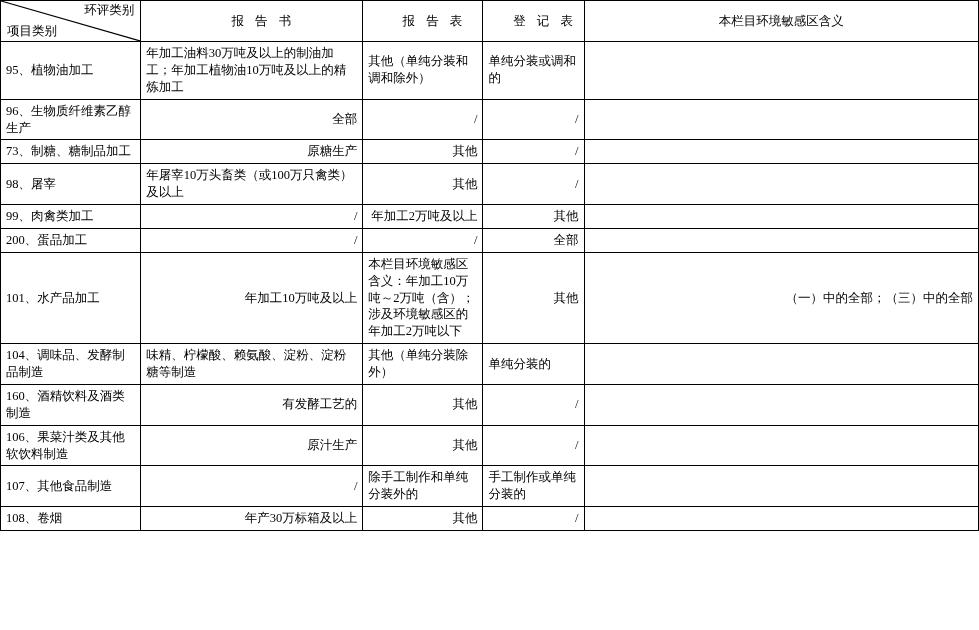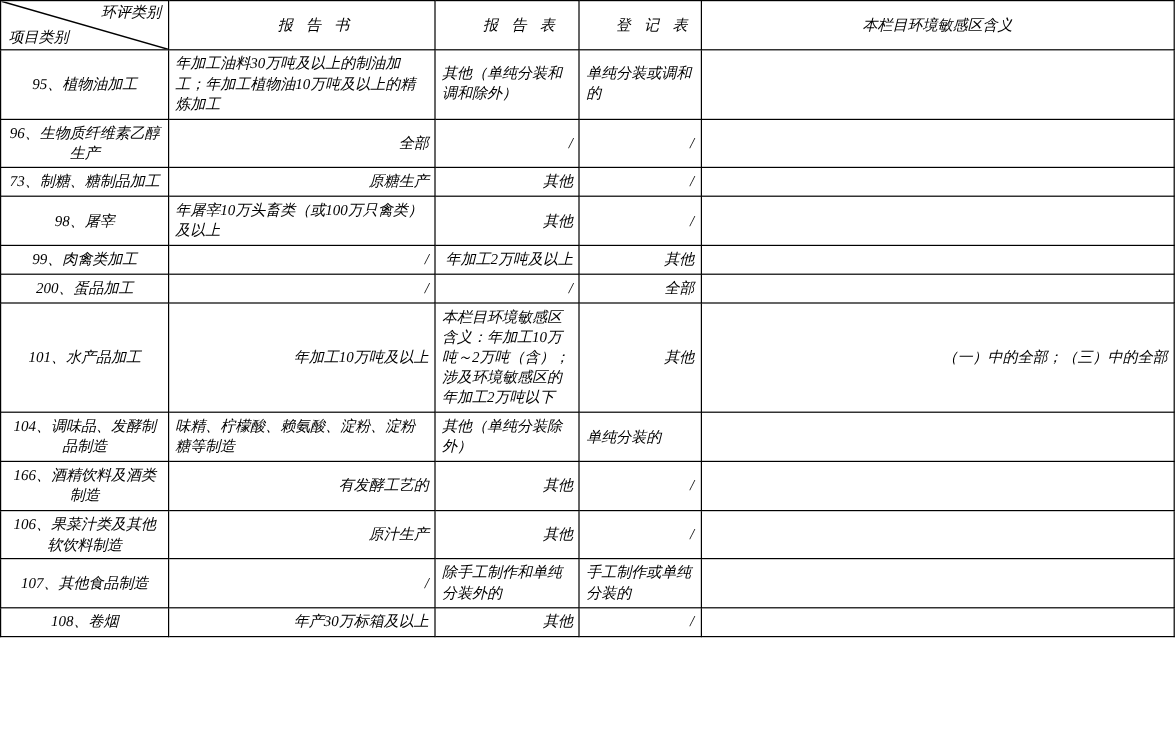--- a/index.html
+++ b/index.html
@@ -11,21 +11,20 @@
     width: 979px;
     height: 630px;
     font-family: "Liberation Serif", "DejaVu Serif", serif;
     color: #000000;
     overflow: hidden;
   }
   #sheet {
     width: 781px;
     height: 630px;
     position: relative;
-    font-style: italic;
   }
   table.eia {
     border-collapse: collapse;
     table-layout: fixed;
     width: 979px;
     font-size: 12.5px;
     line-height: 1.35;
   }
   table.eia td, table.eia th {
     border: 1px solid #000000;
@@ -69,21 +68,21 @@
   td.hdr {
     text-align: center;
     height: 34px;
   }
   .sp {
     letter-spacing: 0.32em;
     padding-left: 0.32em;
     margin-left: 19px;
   }
   td.cat {
-    text-align: center;
+    text-align: left;
     padding-left: 6px;
   }
   td.ctr {
     text-align: right;
   }
   td.lft {
     text-align: left;
   }
 </style>
 </head>
@@ -162,21 +161,21 @@
           <td class="ctr">（一）中的全部；（三）中的全部</td>
         </tr>
         <tr>
           <td class="cat">104、调味品、发酵制品制造</td>
           <td class="lft">味精、柠檬酸、赖氨酸、淀粉、淀粉糖等制造</td>
           <td class="lft">其他（单纯分装除外）</td>
           <td class="lft">单纯分装的</td>
           <td class="ctr"></td>
         </tr>
         <tr>
-          <td class="cat">166、酒精饮料及酒类制造</td>
+          <td class="cat">160、酒精饮料及酒类制造</td>
           <td class="ctr">有发酵工艺的</td>
           <td class="ctr">其他</td>
           <td class="ctr">/</td>
           <td class="ctr"></td>
         </tr>
         <tr>
           <td class="cat">106、果菜汁类及其他软饮料制造</td>
           <td class="ctr">原汁生产</td>
           <td class="ctr">其他</td>
           <td class="ctr">/</td>

